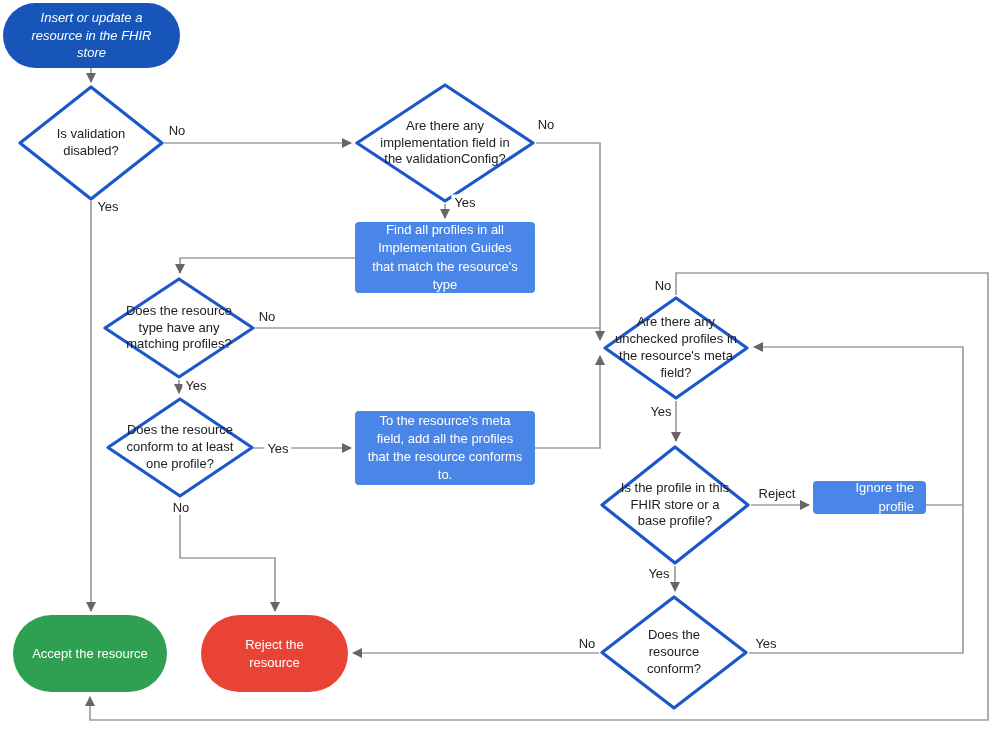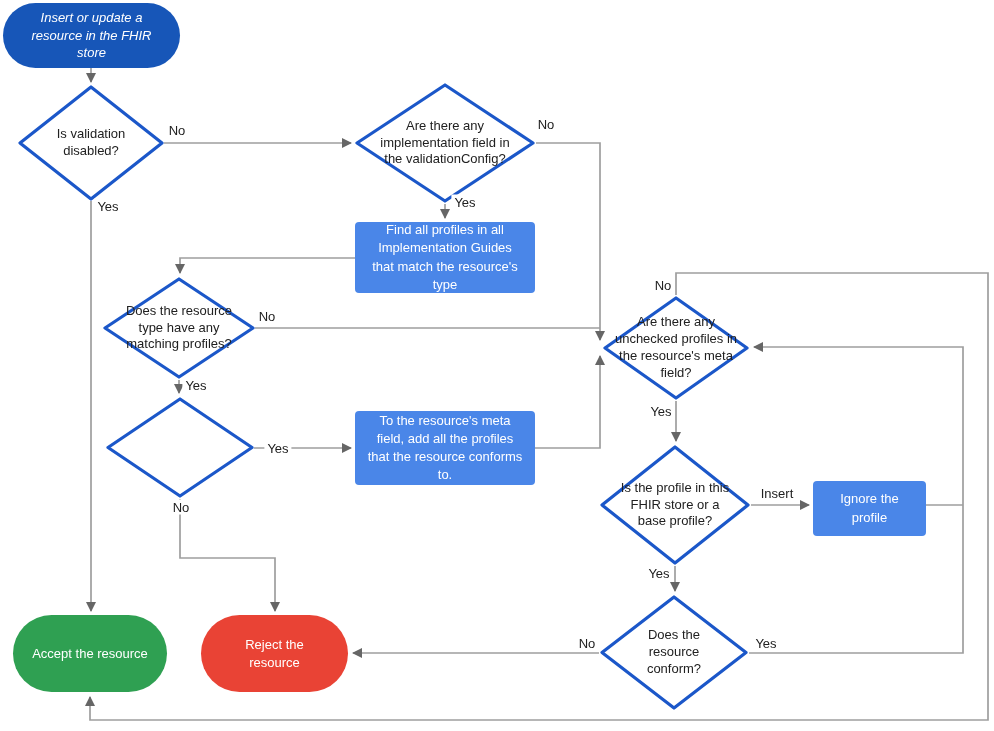--- a/index.html
+++ b/index.html
@@ -101,20 +101,21 @@
     <svg width="152" height="102">
       <polygon points="76,2 150,51 76,100 2,51"></polygon>
     </svg>
     <div class="dlabel">Does the resource type have any matching profiles?</div>
   </div>
 
   <div class="node diamond" style="left:106px;top:397px;width:148px;height:101px;">
     <svg width="148" height="101">
       <polygon points="74,2 146,50.5 74,99 2,50.5"></polygon>
     </svg>
+    <div class="dlabel">Does the resource conform to at least one profile?</div>
   </div>
 
   <div class="node diamond" style="left:603px;top:296px;width:146px;height:104px;">
     <svg width="146" height="104">
       <polygon points="73,2 144,52 73,102 2,52"></polygon>
     </svg>
     <div class="dlabel" style="padding:0 10px;">Are there any unchecked profiles in the resource's meta field?</div>
   </div>
 
   <div class="node diamond" style="left:600px;top:445px;width:150px;height:120px;text-align:center;">
@@ -132,32 +133,32 @@
   </div>
 
   <div class="node process" style="left:355px;top:222px;width:180px;height:71px;">
     <span>Find all profiles in all Implementation Guides that match the resource's type</span>
   </div>
 
   <div class="node process" style="left:355px;top:411px;width:180px;height:74px;">
     <span>To the resource's meta field, add all the profiles that the resource conforms to.</span>
   </div>
 
-  <div class="node process" style="left:813px;top:481px;width:113px;height:55px;">
+  <div class="node process" style="left:813px;top:481px;width:113px;height:33px;text-align:right;">
     <span>Ignore the profile</span>
   </div>
 
   <div class="edge-label" style="left:177px;top:130px;">No</div>
   <div class="edge-label" style="left:108px;top:206px;">Yes</div>
   <div class="edge-label" style="left:546px;top:124px;">No</div>
   <div class="edge-label" style="left:465px;top:202px;">Yes</div>
   <div class="edge-label" style="left:267px;top:316px;">No</div>
   <div class="edge-label" style="left:196px;top:385px;">Yes</div>
   <div class="edge-label" style="left:278px;top:448px;">Yes</div>
   <div class="edge-label" style="left:181px;top:507px;">No</div>
   <div class="edge-label" style="left:663px;top:285px;">No</div>
   <div class="edge-label" style="left:661px;top:411px;">Yes</div>
-  <div class="edge-label" style="left:777px;top:493px;">Insert</div>
+  <div class="edge-label" style="left:777px;top:493px;">Reject</div>
   <div class="edge-label" style="left:659px;top:573px;">Yes</div>
   <div class="edge-label" style="left:766px;top:643px;">Yes</div>
   <div class="edge-label" style="left:587px;top:643px;">No</div>
 
 </div>
 
 </body></html>

